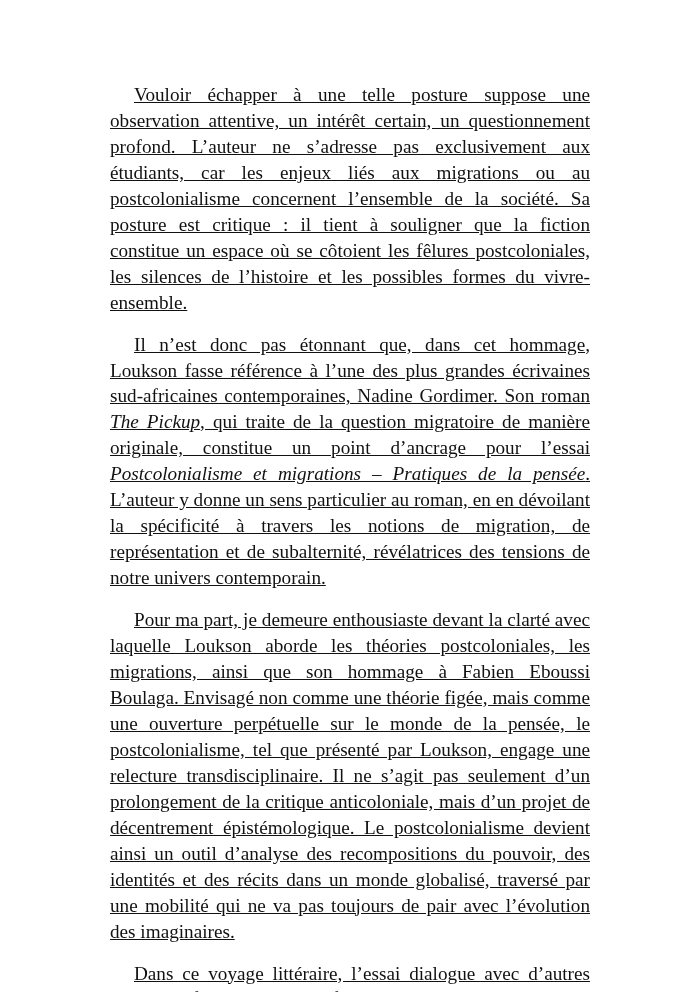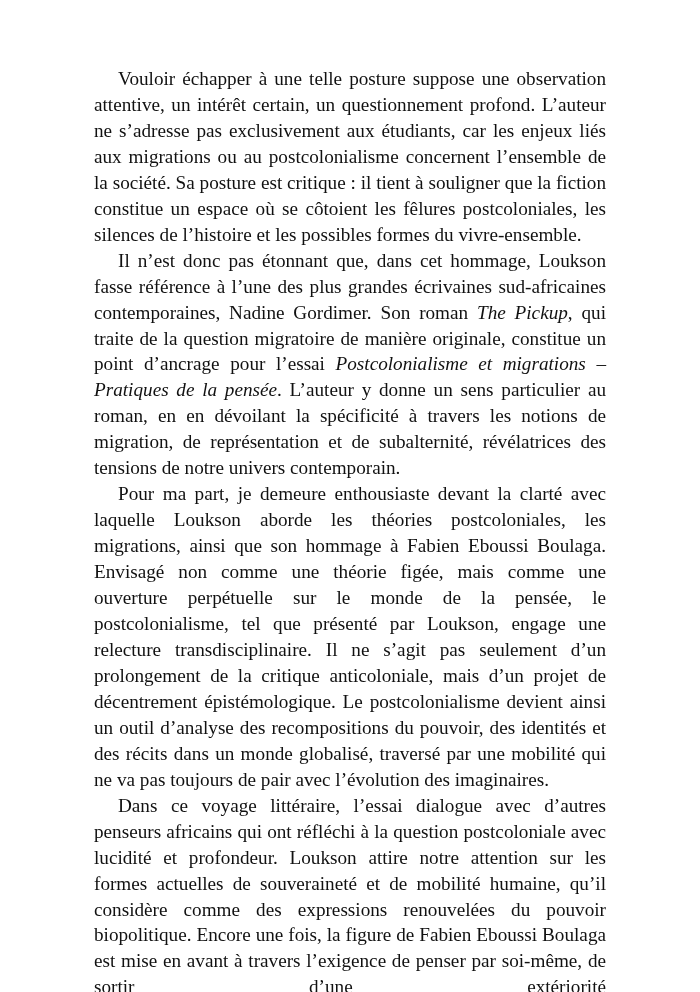--- a/index.html
+++ b/index.html
@@ -18,24 +18,25 @@
       left: 94px;
       top: 66px;
       width: 512px;
       font-family: "Liberation Serif", "DejaVu Serif", serif;
       font-size: 19.2px;
       line-height: 25.95px;
       color: #111111;
       text-align: justify;
     }
     .page p {
-      margin: 0;
+      margin: 16px;
       text-indent: 24px;
       text-align: justify;
       hyphens: none;
+      text-decoration: underline;
     }
     .page p.last-partial {
       text-align-last: justify;
     }
     em { font-style: italic; }
   </style>
 </head>
 <body>
 
 <div class="page">

